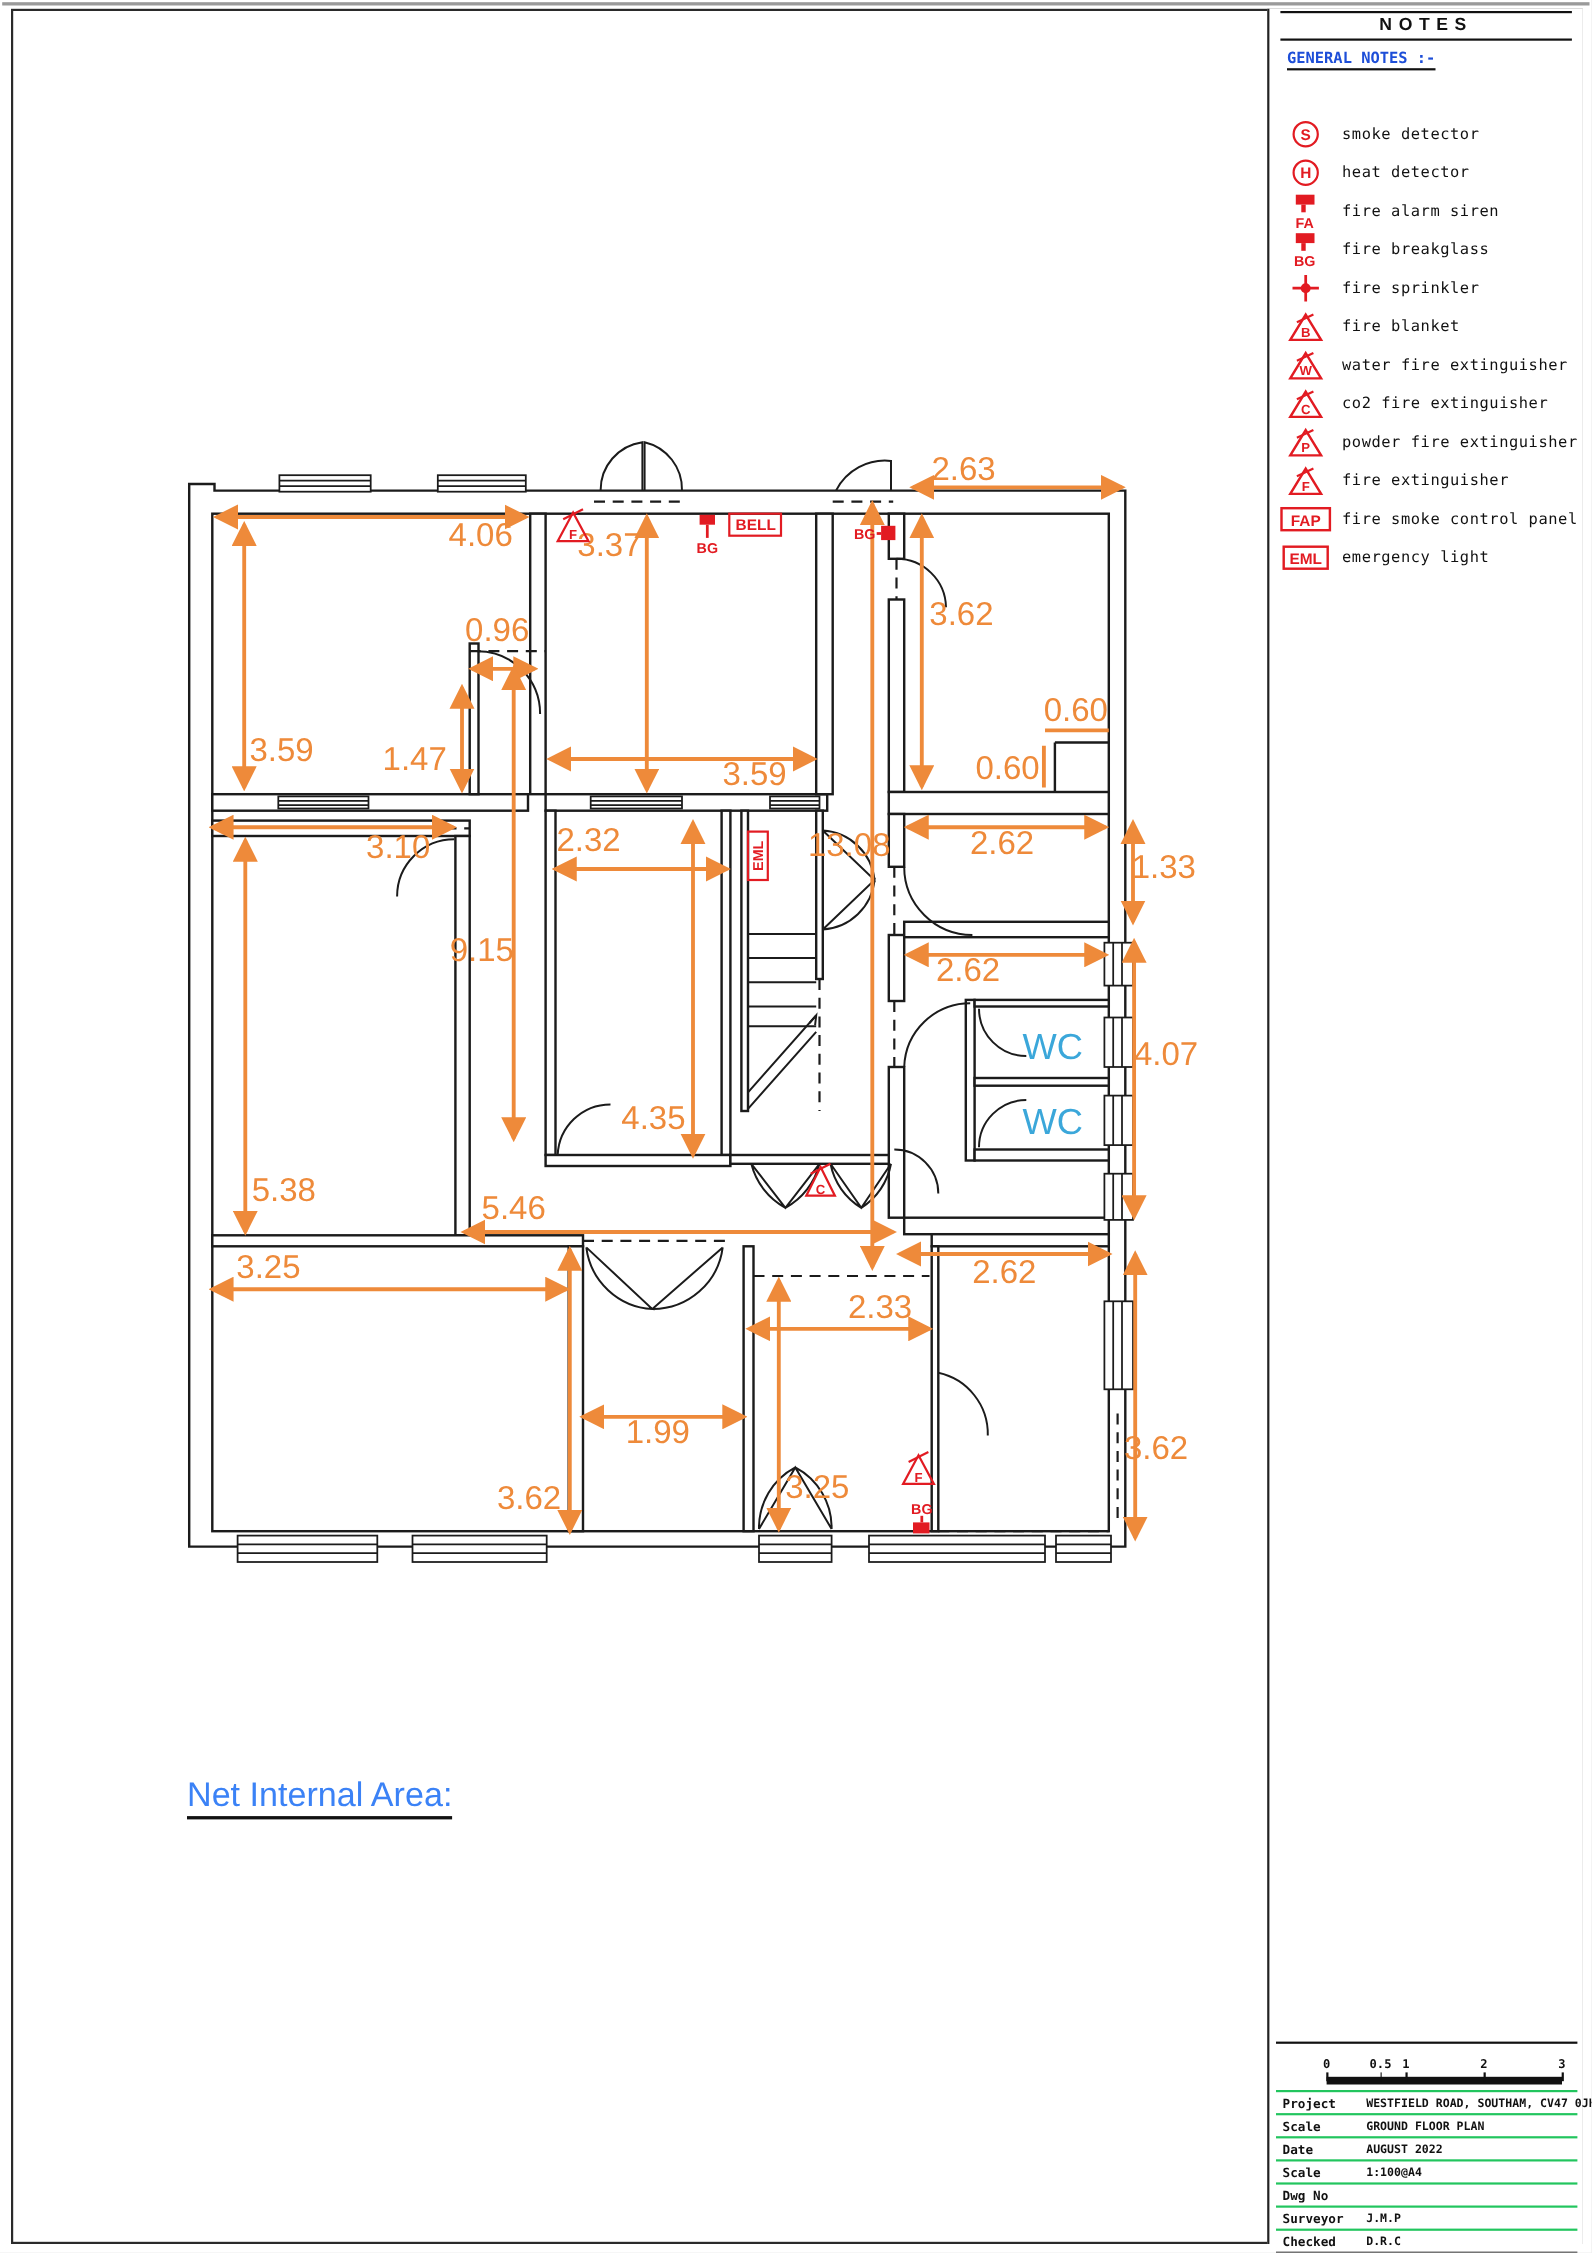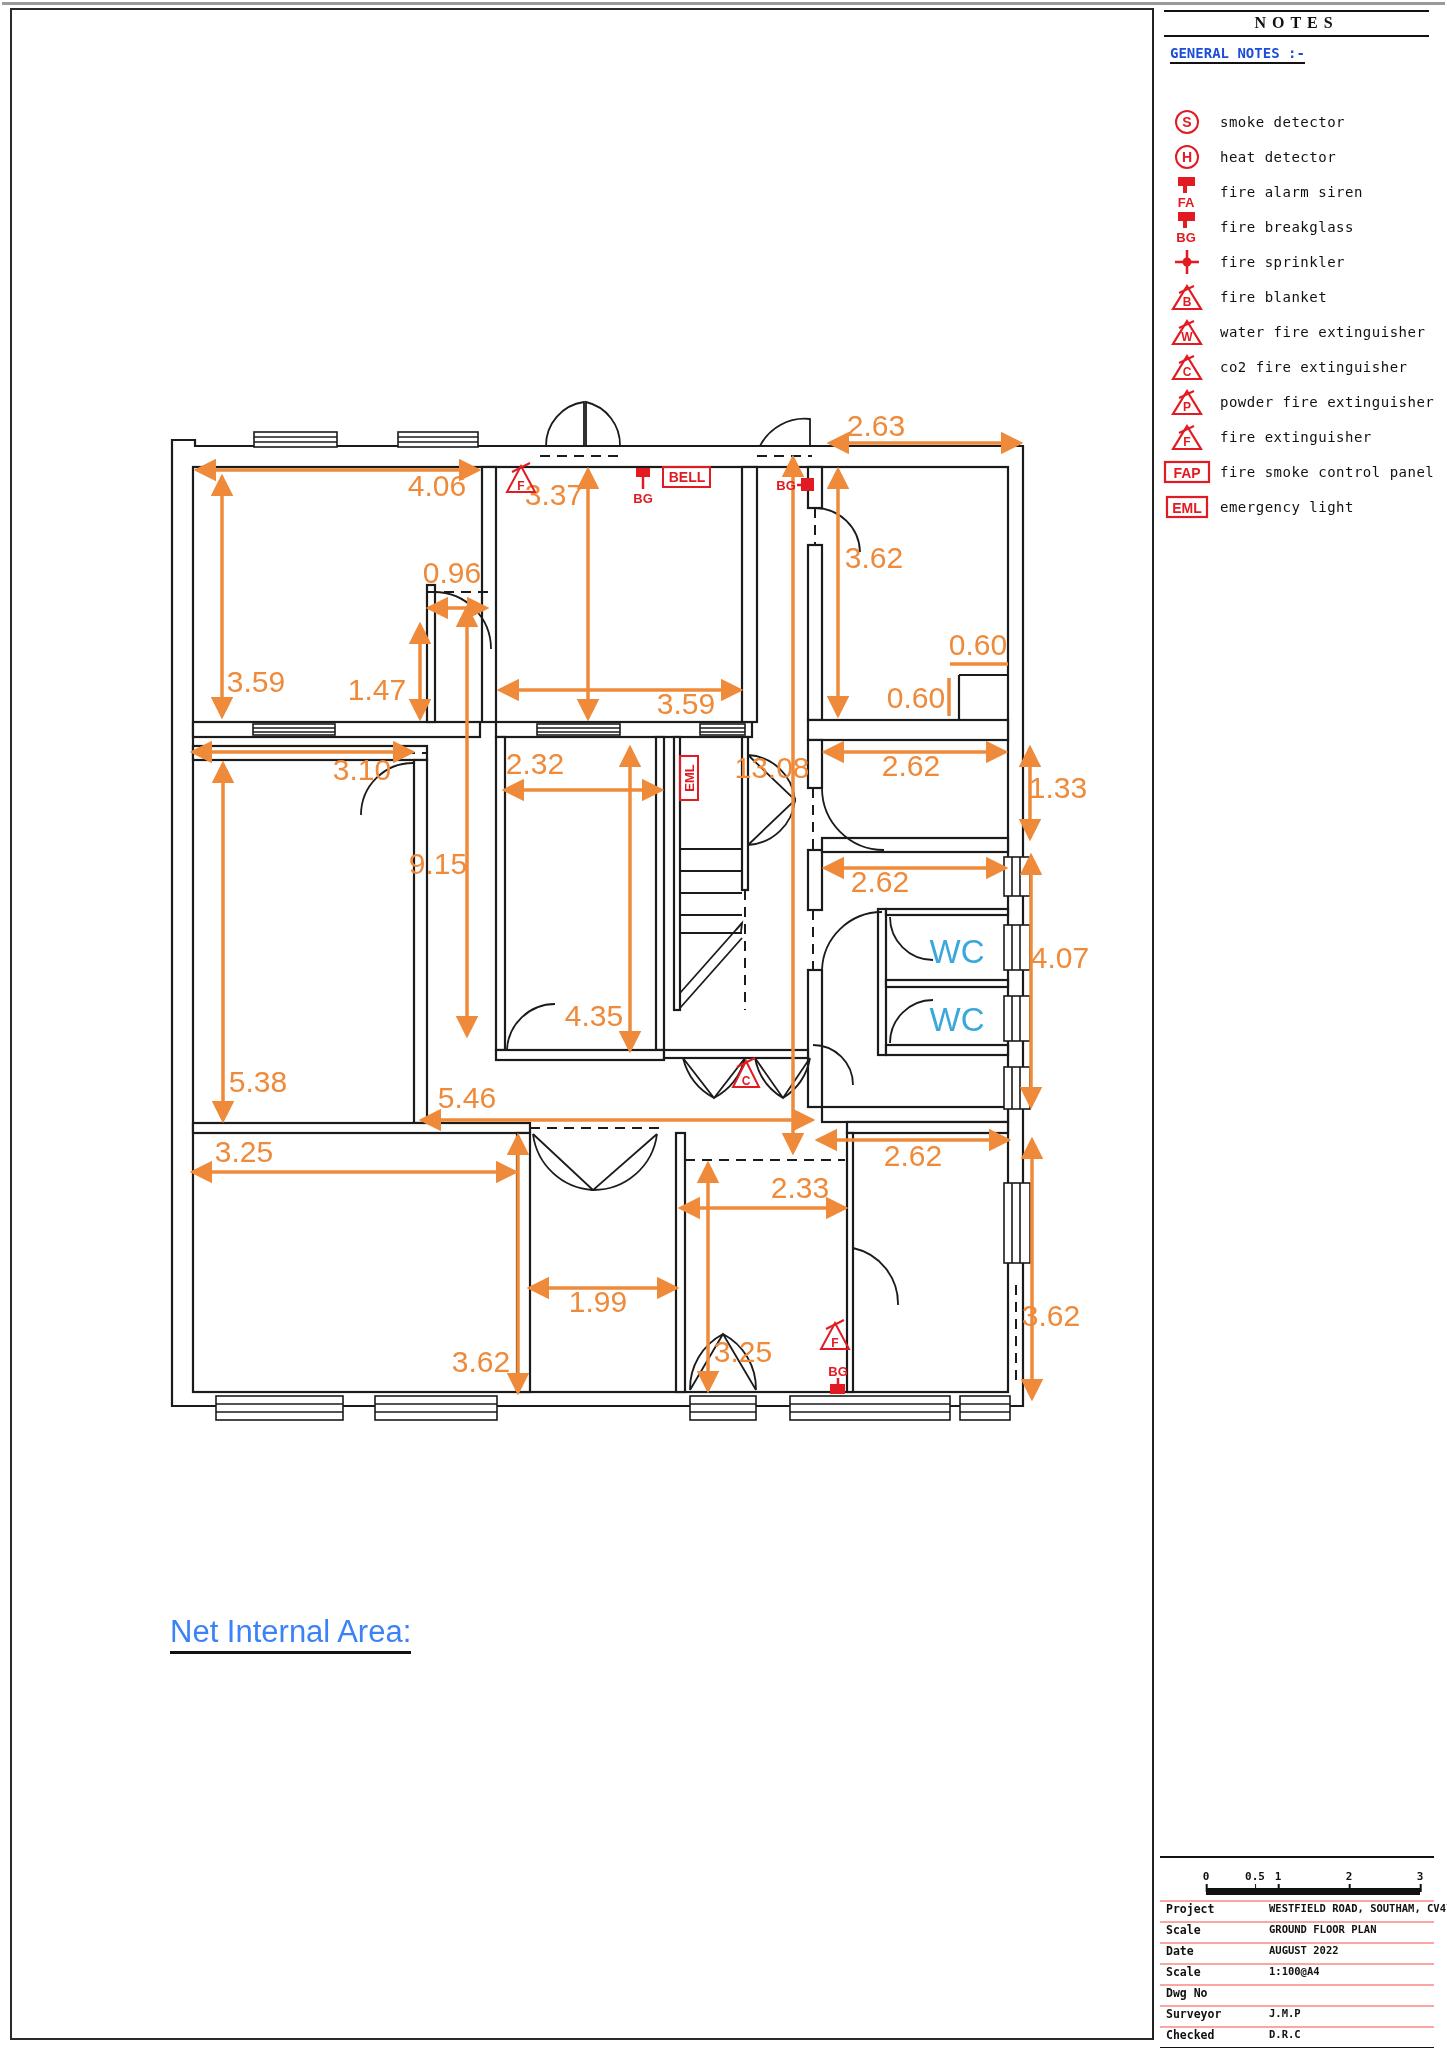--- a/index.html
+++ b/index.html
@@ -4,37 +4,37 @@
 <style>
   html,body{margin:0;padding:0;background:#e8e8e8;}
   .sheet{position:relative;width:1447px;height:2048px;background:#fff;overflow:hidden;
          font-family:"Liberation Sans",sans-serif;}
   .page-border{position:absolute;left:10px;top:8px;right:8px;bottom:8px;border:2px solid #2a2a2a;pointer-events:none;}
   .page-border:before{content:"";position:absolute;left:-10px;right:-8px;top:-8px;height:3px;background:#9a9a9a;}
 
   
   .panel{position:absolute;left:1152px;top:8px;width:285px;height:2032px;border-left:2px solid #222;background:#fff;}
   .notes-title{margin:2px 10px 0 10px;border-top:2px solid #111;border-bottom:2px solid #111;
-    text-align:center;font-family:Liberation Serif, serif;font-weight:bold;font-size:16px;
+    text-align:center;font-family:Liberation Sans, sans-serif;font-weight:bold;font-size:16px;
     letter-spacing:6px;padding:2px 0 3px 0;color:#111;}
   .general-notes{margin:8px 0 0 16px;display:inline-block;font-family:"DejaVu Sans Mono",monospace;
     font-weight:bold;font-size:14px;color:#1d4ed8;border-bottom:2px solid #111;padding-bottom:1px;letter-spacing:0px;}
   .legend{position:absolute;left:0;top:96px;width:100%;}
   .lrow{display:flex;align-items:center;height:35px;}
   .licon{width:66px;display:flex;justify-content:center;align-items:center;flex:0 0 66px;}
   .llabel{font-family:"DejaVu Sans Mono",monospace;font-size:14px;color:#111;letter-spacing:0.5px;white-space:nowrap;text-align:right;}
 
   
   .tblock{position:absolute;left:6px;right:5px;top:1848px;border-bottom:4px solid #111;
     font-family:"DejaVu Sans Mono",monospace;color:#111;}
   .scalebar{position:relative;border-top:2px solid #111;height:42px;margin-bottom:0;}
   .sbar{position:absolute;left:46px;top:30px;width:214px;height:7px;background:#111;}
   .stick{position:absolute;top:12px;font-size:11px;font-weight:bold;transform:translateX(-50%);}
   .stick i{position:absolute;left:50%;top:14px;width:1.5px;height:8px;background:#111;font-style:normal;}
-  .trow{display:flex;border-top:2px solid #fca5a5;height:19px;gap:27px;}
+  .trow{display:flex;border-top:2px solid #22c55e;height:19px;align-items:center;}
   .tlabel{width:76px;padding-left:6px;font-size:11.5px;font-weight:bold;flex:0 0 76px;}
   .tvalue{font-size:10.5px;font-weight:bold;letter-spacing:0px;white-space:nowrap;}
 
   
   .floor-title{position:absolute;left:373px;top:1524px;font-size:25px;color:#1a1a1a;
     letter-spacing:14px;word-spacing:26px;border-bottom:2px solid #333;padding:0 46px 7px 0;}
   .net-area{position:absolute;left:170px;top:1614px;font-size:31px;color:#3b82f6;
     border-bottom:3px solid #111;padding-bottom:1px;}
   .area-values{position:absolute;left:420px;top:1676px;font-size:30px;color:#111;line-height:37px;}
 

